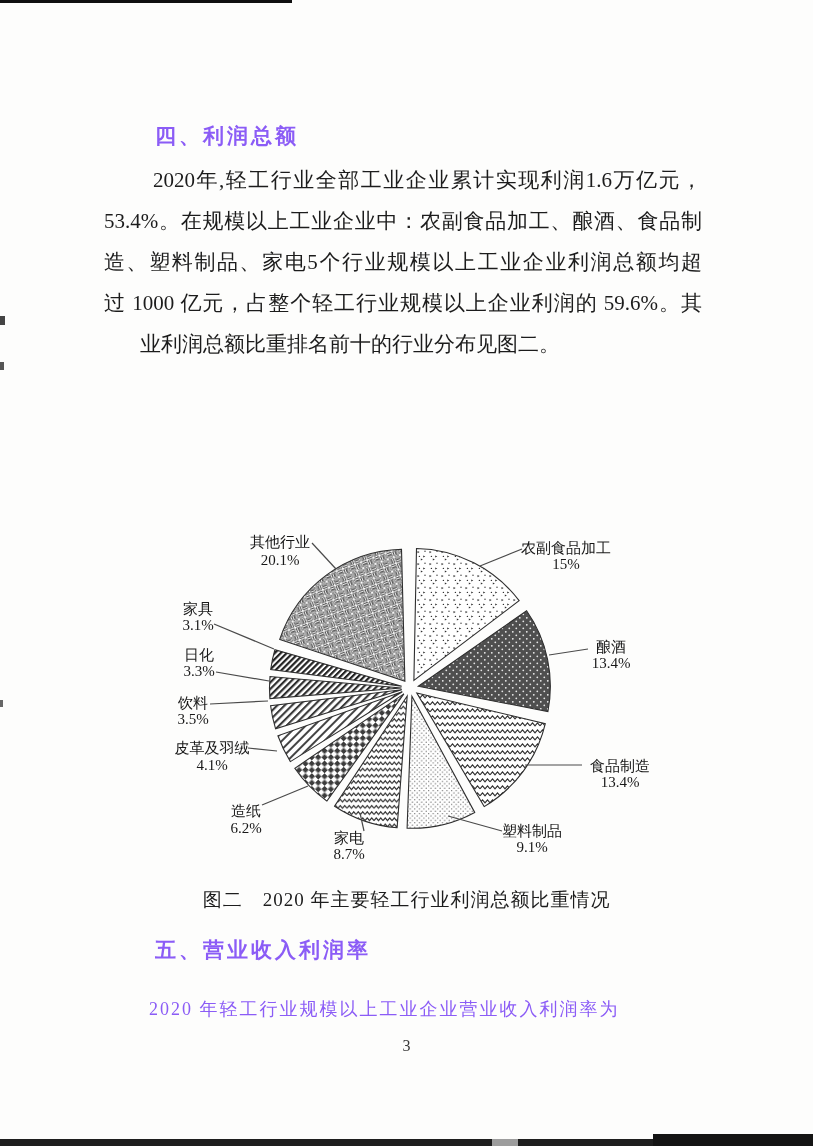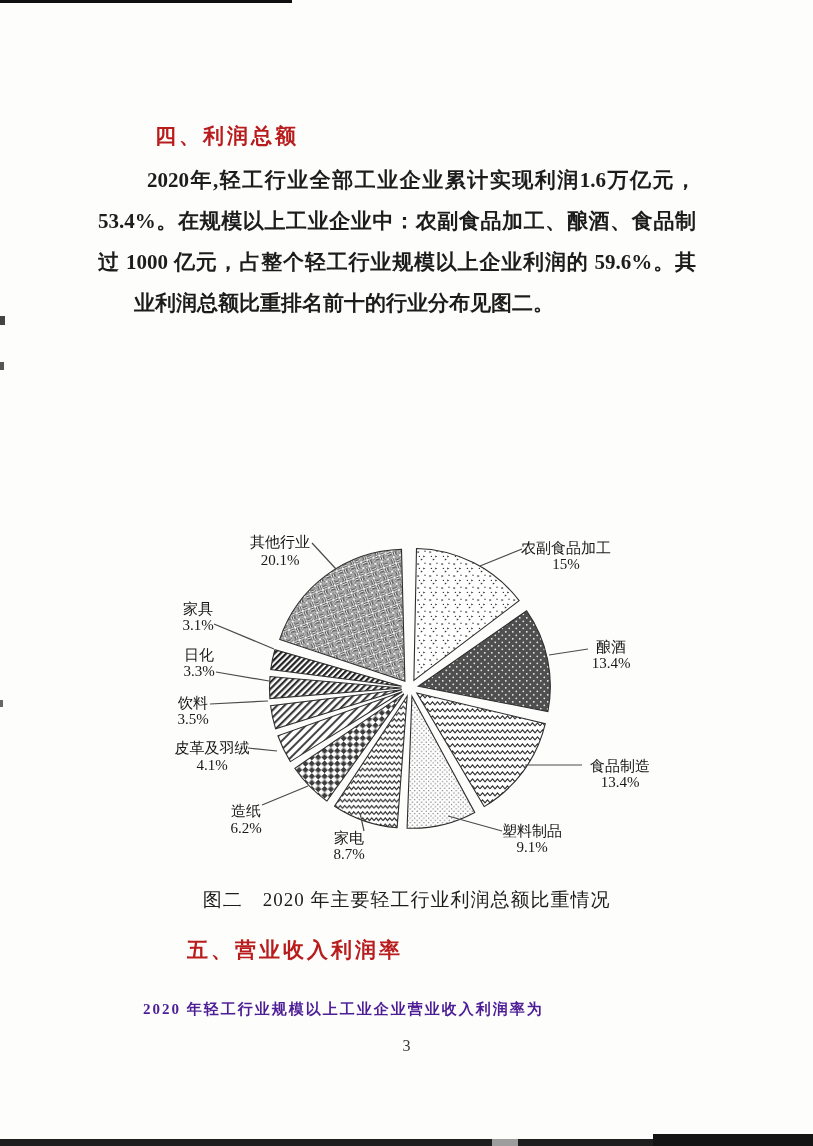--- a/index.html
+++ b/index.html
@@ -14,38 +14,38 @@
   .bottom-bar-gap{position:absolute;left:492px;bottom:0;width:26px;height:7px;background:#9d9d9d;}
   .bottom-bar-right{position:absolute;right:0;bottom:0;width:160px;height:12px;background:#141414;}
   .speck{position:absolute;background:#444;}
   .s1{left:0;top:316px;width:5px;height:9px;}
   .s2{left:0;top:362px;width:4px;height:8px;background:#555;}
   .s3{left:0;top:700px;width:3px;height:7px;background:#666;}
   
   .h-num{
     position:absolute;left:155px;
     font-family:Liberation Serif, serif;
-    font-weight:bold;font-size:21px;letter-spacing:3px;color:#b91c1c;white-space:nowrap;
+    font-weight:bold;font-size:21px;letter-spacing:3px;color:#8b5cf6;white-space:nowrap;
   }
   .h4{top:122px;}
-  .h5{top:936px;margin-left:32px;}
+  .h5{top:936px;}
   
-  .para{position:absolute;left:98px;width:598px;font-weight:bold;}
+  .para{position:absolute;left:104px;width:598px;}
   .para1{top:160px;}
   .pline{
     font-size:21px;line-height:41px;height:41px;white-space:nowrap;
     text-align:justify;text-align-last:justify;color:#1c1c1c;
   }
   .pline.first{text-indent:49px;}
   .pline.last{text-align-last:left;margin-left:36px;}
   
   .para2{top:989px;}
   .pline2{
-    font-size:15px;line-height:41px;letter-spacing:2px;
-    text-indent:45px;white-space:nowrap;color:#4c1d95;
+    font-size:18px;line-height:41px;letter-spacing:2px;
+    text-indent:45px;white-space:nowrap;color:#8b5cf6;
   }
   
   .fig{position:absolute;left:140px;top:525px;width:540px;height:352px;}
   .pie-label{
     font-family:"Liberation Serif","DejaVu Serif",serif;
     font-size:15px;fill:#181818;
   }
   .caption{
     position:absolute;left:0;top:887px;width:813px;text-align:center;
     font-size:19px;letter-spacing:1px;color:#1d1d1d;
@@ -63,20 +63,21 @@
   <div class="top-line"></div>
   <div class="speck s1"></div>
   <div class="speck s2"></div>
   <div class="speck s3"></div>
 
   <div class="h-num h4">四、利润总额</div>
 
   <div class="para para1">
       <div class="pline first">2020年,轻工行业全部工业企业累计实现利润1.6万亿元，</div>
       <div class="pline">53.4%。在规模以上工业企业中：农副食品加工、酿酒、食品制</div>
+      <div class="pline">造、塑料制品、家电5个行业规模以上工业企业利润总额均超</div>
       <div class="pline">过 1000 亿元，占整个轻工行业规模以上企业利润的 59.6%。其</div>
       <div class="pline last">业利润总额比重排名前十的行业分布见图二。</div>
     </div>
 
   <div class="fig">
     <svg width="540" height="352" viewBox="0 0 540 352" xmlns="http://www.w3.org/2000/svg">
       <defs>
         <pattern id="pat-dspeck" width="12" height="12" patternUnits="userSpaceOnUse">
           <rect width="12" height="12" fill="#ffffff"></rect>
           <path d="M1.5,2 L3.6,3.1 L1.5,4.2 Z" fill="#333"></path>

